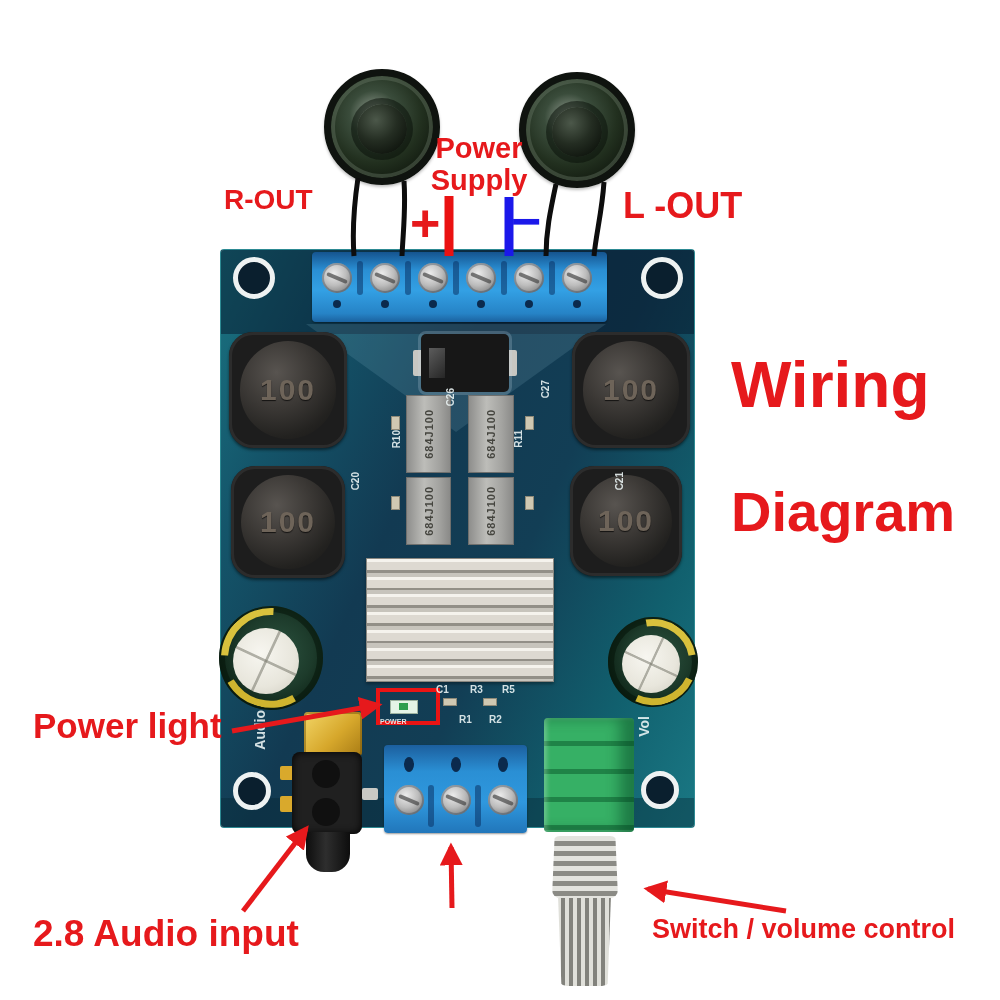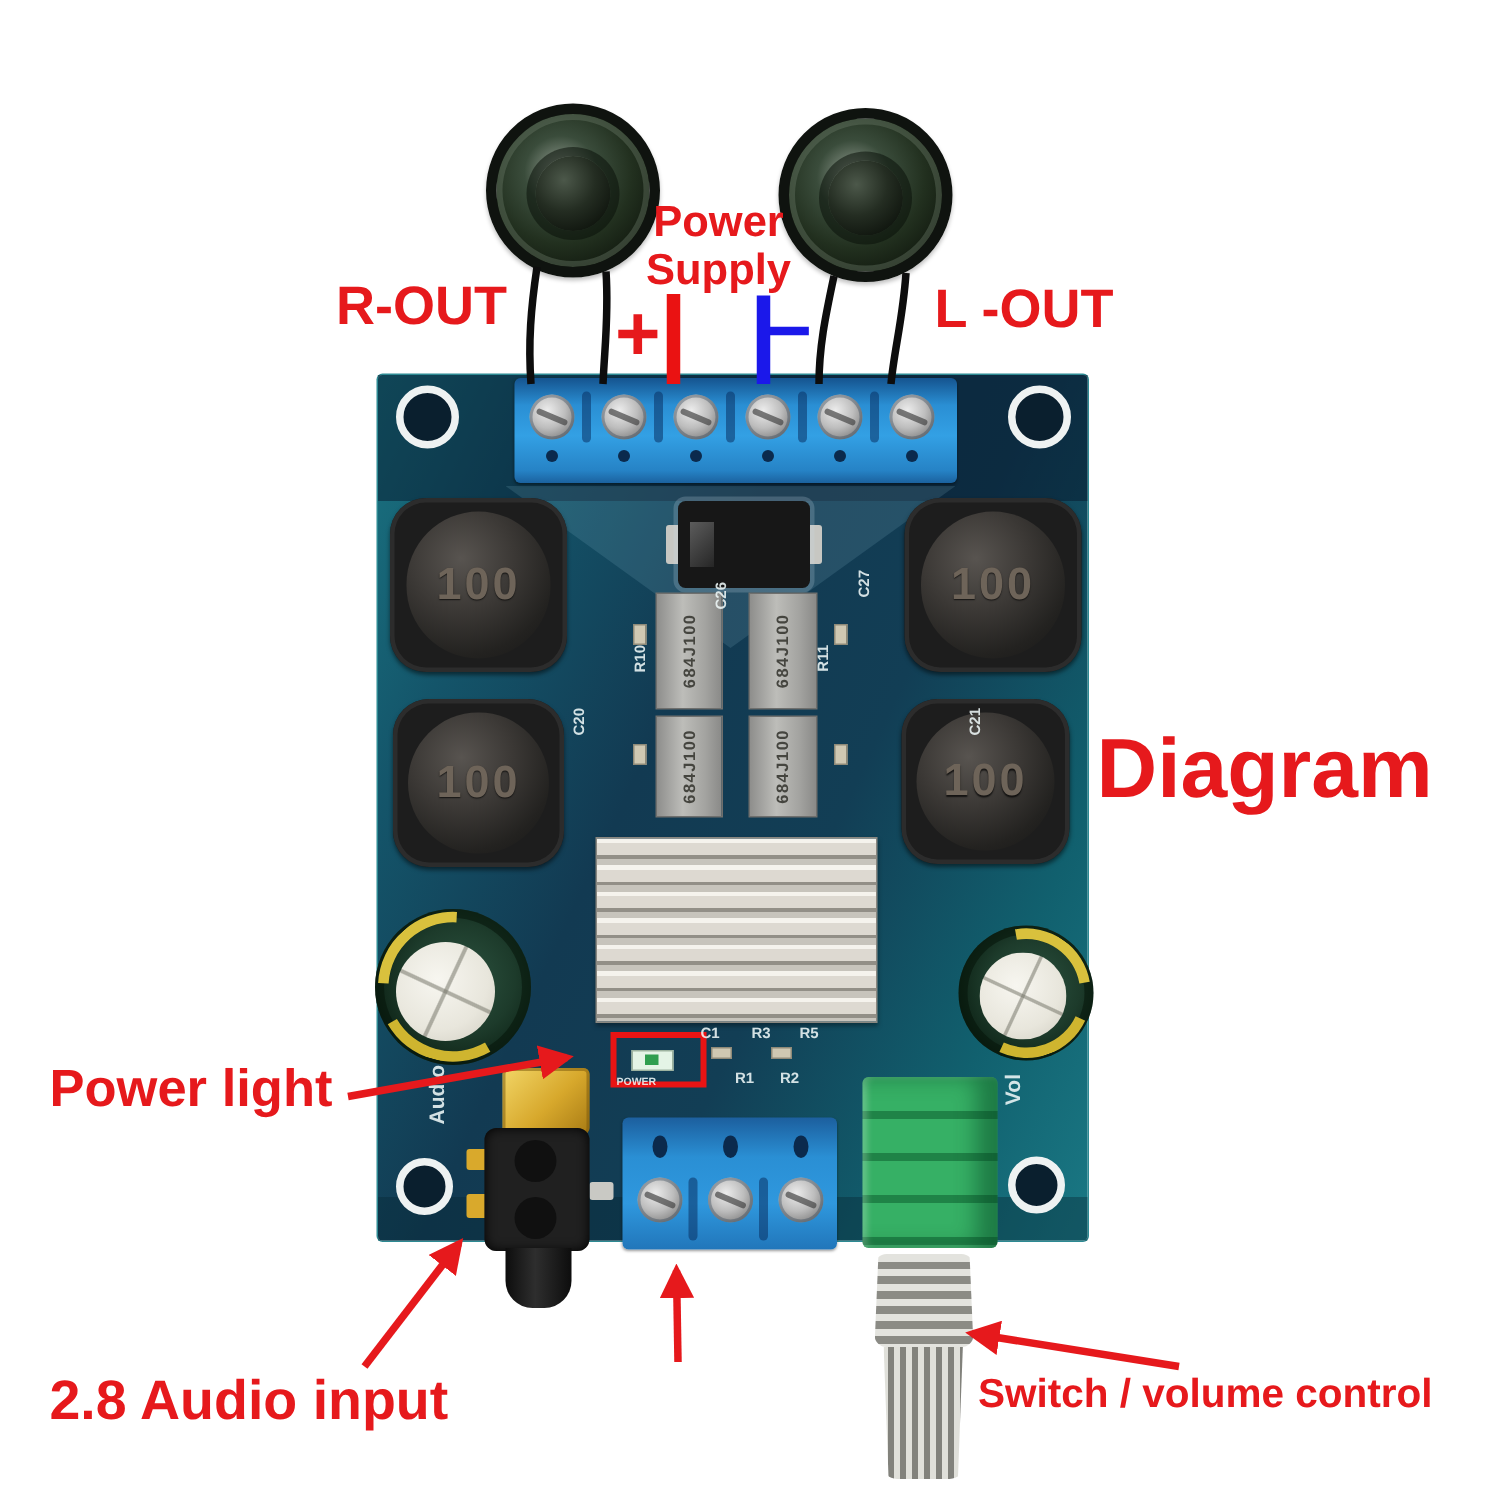--- a/index.html
+++ b/index.html
@@ -13,21 +13,21 @@
   .speaker{position:absolute;width:116px;height:116px;border-radius:50%;
     background:radial-gradient(circle at 42% 38%, #55665296 0%, #3a4c3b 28%, #22301f 55%, #0e150c 85%);
     border:7px solid #0f130f;box-sizing:border-box;
     box-shadow:inset 0 0 0 4px rgba(110,125,108,.38), 0 2px 3px rgba(0,0,0,.25);}
   .speaker .dome{position:absolute;left:50%;top:52%;width:50px;height:50px;border-radius:50%;
     transform:translate(-50%,-50%);
     background:radial-gradient(circle at 38% 32%, #4c584a 0%, #242d22 45%, #0a0f09 90%);
     box-shadow:0 0 0 6px rgba(10,16,9,.55);}
 
   
-  .board{position:absolute;left:252px;top:250px;width:473px;height:577px;border-radius:3px;
+  .board{position:absolute;left:221px;top:250px;width:473px;height:577px;border-radius:3px;
     background:linear-gradient(115deg,#1a7482 0%,#14556a 18%,#123a52 40%,#123e55 60%,#11606e 82%,#1a7884 100%);
     box-shadow:0 0 0 1px #2d8a93;}
   .hole{position:absolute;border-radius:50%;background:#0a1f2e;border:5px solid #eef2f2;box-sizing:border-box;}
 
   .tblock{position:absolute;border-radius:4px;
     background:linear-gradient(180deg,#15548f 0%,#2a8fd4 26%,#33a0e4 55%,#2683c6 88%,#1b629f 100%);
     box-shadow:0 1px 2px rgba(0,0,0,.4);}
   .screw{position:absolute;width:30px;height:30px;border-radius:50%;
     background:radial-gradient(circle at 40% 35%, #ececec 0%, #bdbdbd 45%, #8b8b8b 75%, #6f6f6f 100%);
     box-shadow:inset 0 0 0 2px rgba(40,60,80,.35);}
@@ -242,27 +242,28 @@
     <path d="M556,184 C550,212 546,232 546,256" stroke="#0d0d0d" stroke-width="5" fill="none"></path>
     <path d="M604,182 C602,212 596,234 594,256" stroke="#0d0d0d" stroke-width="5" fill="none"></path>
     <line x1="449" y1="196" x2="449" y2="256" stroke="#ea1212" stroke-width="9"></line>
     <line x1="509" y1="197" x2="509" y2="256" stroke="#1b18ea" stroke-width="9"></line>
     <line x1="232" y1="731" x2="378" y2="705" stroke="#e6191c" stroke-width="5" marker-end="url(#ah)"></line>
     <line x1="243" y1="911" x2="306" y2="829" stroke="#e6191c" stroke-width="5" marker-end="url(#ah)"></line>
     <line x1="452" y1="908" x2="451" y2="847" stroke="#e6191c" stroke-width="5" marker-end="url(#ah)"></line>
     <line x1="786" y1="911" x2="648" y2="889" stroke="#e6191c" stroke-width="5" marker-end="url(#ah)"></line>
   </svg>
 
-  <div class="red-label" style="left:224px;top:185px;font-size:36px;">R-OUT</div>
+  <div class="red-label" style="left:224px;top:185px;font-size:28px;">R-OUT</div>
   <div class="red-label" style="left:623px;top:187px;font-size:36px;">L -OUT</div>
   <div class="red-label" style="left:424px;top:132px;width:110px;text-align:center;font-size:29px;line-height:32px;">
     <div>Power</div>
     <div>Supply</div>
   </div>
   <div class="red-label" style="left:410px;top:196px;font-size:52px;">+</div>
   <div class="blue-label" style="left:511px;top:194px;font-size:52px;">−</div>
 
+  <div class="red-label" style="left:731px;top:352px;font-size:64px;">Wiring</div>
   <div class="red-label" style="left:731px;top:483px;font-size:56px;">Diagram</div>
 
   <div class="red-label" style="left:33px;top:708px;font-size:35px;">Power light</div>
   <div class="red-label" style="left:33px;top:915px;font-size:37px;">2.8 Audio input</div>
   <div class="red-label" style="left:652px;top:915px;font-size:27px;">Switch / volume control</div>
 </div>
 
 </body></html>

